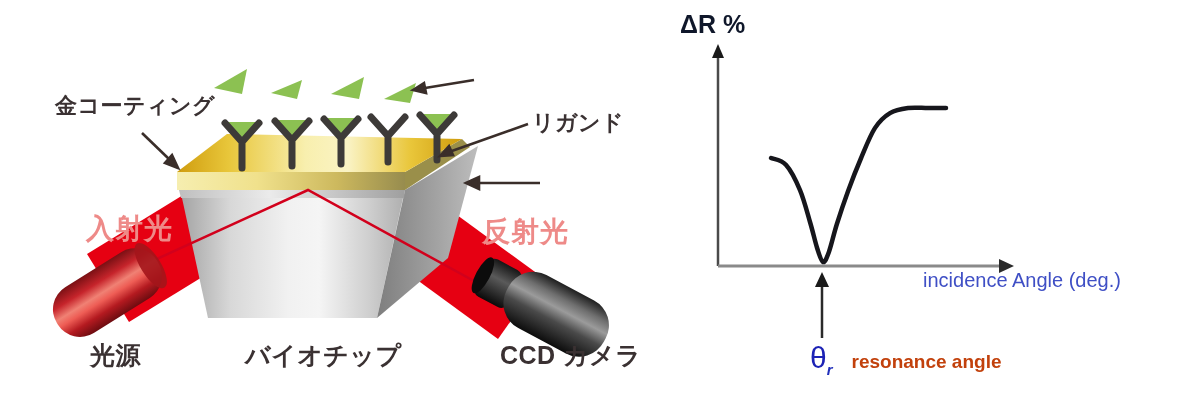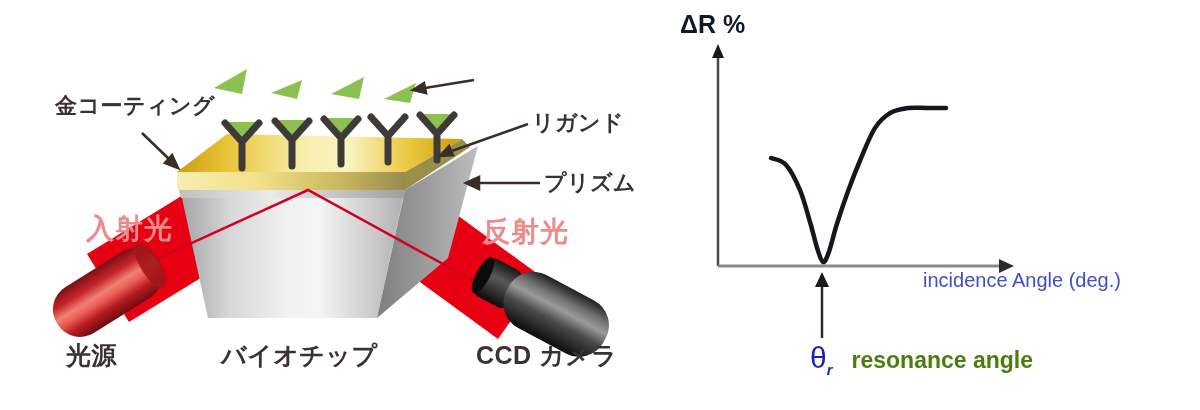--- a/index.html
+++ b/index.html
@@ -3,30 +3,30 @@
 <meta charset="utf-8">
 <style>
   html,body { margin:0; padding:0; background:#fff; }
   .canvas {
     position:relative; width:1200px; height:410px; background:#ffffff;
     overflow:hidden; font-family:"Liberation Sans", sans-serif;
   }
   .abs { position:absolute; white-space:nowrap; }
   .jp { font-weight:bold; color:#3a3132; letter-spacing:0.5px; }
   .jp-sm { font-size:22px; }
-  .jp-lg { font-size:25px; }
+  .jp-lg { font-size:25px;margin-left:24px; }
   .jp-red { font-weight:bold; font-size:28px; color:#ee8a88; letter-spacing:1px; }
   .blue-bold { font-weight:bold; color:#0f172a; }
   svg { position:absolute; top:0; }
   #dr-label   { left:680px; top:10px;  font-size:25px; }
   #x-label    { left:923px; top:269px; font-size:20px; color:#3f4fc5; font-weight:400; }
   #annot      { left:810px; top:341px; color:#1c22b5; }
   #annot .theta { font-size:30px; font-weight:500; }
   #annot .tsub  { font-size:15px; font-style:italic; font-weight:bold; display:inline-block; transform:translateY(7px); margin-right:7px; color:#2230bb; }
-  #annot .ttext { font-size:23px; font-weight:bold; color:#4d7c0f;padding-left:12px; }
+  #annot .ttext { font-size:19px; font-weight:bold; color:#c2410c;padding-left:12px; }
   #lbl-gold    { left:55px;  top:91px;text-align:right;  }
   #lbl-analyte { left:478px; top:64px;  }
   #lbl-ligand  { left:532px; top:108px; }
   #lbl-prism   { left:544px; top:168px; }
   #lbl-in      { left:86px;  top:210px; }
   #lbl-out     { left:482px; top:213px; }
   #lbl-source  { left:66px;  top:339px; }
   #lbl-chip    { left:221px; top:339px; }
   #lbl-ccd     { left:476px; top:339px; }
 </style>
@@ -140,21 +140,20 @@
       <polygon points="413,90 424,83 426,93"></polygon>
       <line x1="528" y1="124" x2="449" y2="152"></line>
       <polygon points="440,156 449,146 453,155"></polygon>
       <line x1="540" y1="183" x2="478" y2="183"></line>
       <polygon points="466,183 479,177 479,189"></polygon>
     </g>
   </svg>
 
   <span id="lbl-gold" class="abs jp jp-sm">金コーティング</span>
   <span id="lbl-ligand" class="abs jp jp-sm">リガンド</span>
-  <span id="lbl-prism" class="abs jp jp-sm">プリズム</span>
   <span id="lbl-in" class="abs jp-red">入射光</span>
   <span id="lbl-out" class="abs jp-red">反射光</span>
   <span id="lbl-source" class="abs jp jp-lg">光源</span>
   <span id="lbl-ccd" class="abs jp jp-lg">CCD カメラ</span>
   <span id="lbl-chip" class="abs jp jp-lg">バイオチップ</span>
 
   <svg width="533" height="410" viewBox="0 0 533 410" style="left:650px">
     <line x1="68" y1="54" x2="68" y2="266" stroke="#4a4a4a" stroke-width="2.5"></line>
     <polygon points="68,44 62,58 74,58" fill="#1a1a1a"></polygon>
     <line x1="68" y1="266" x2="352" y2="266" stroke="#8a8a8a" stroke-width="3"></line>

